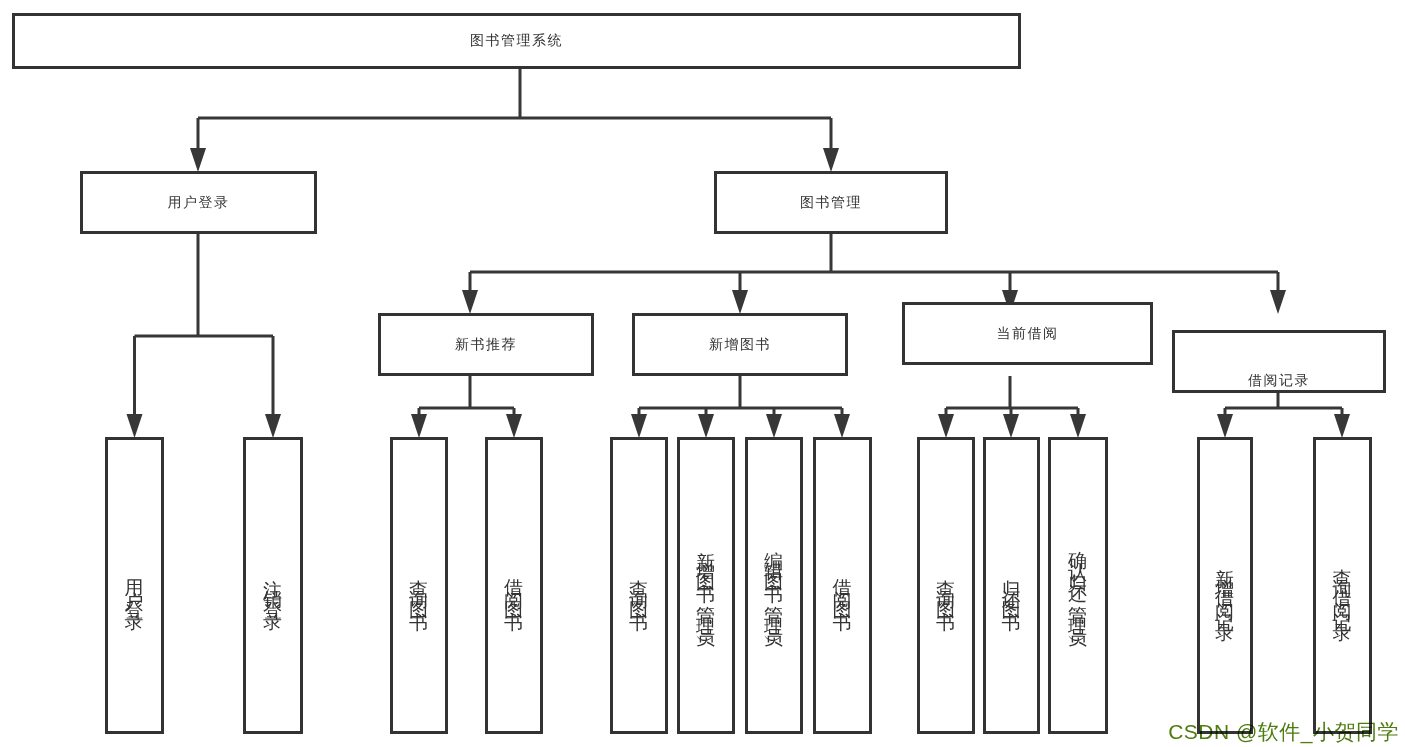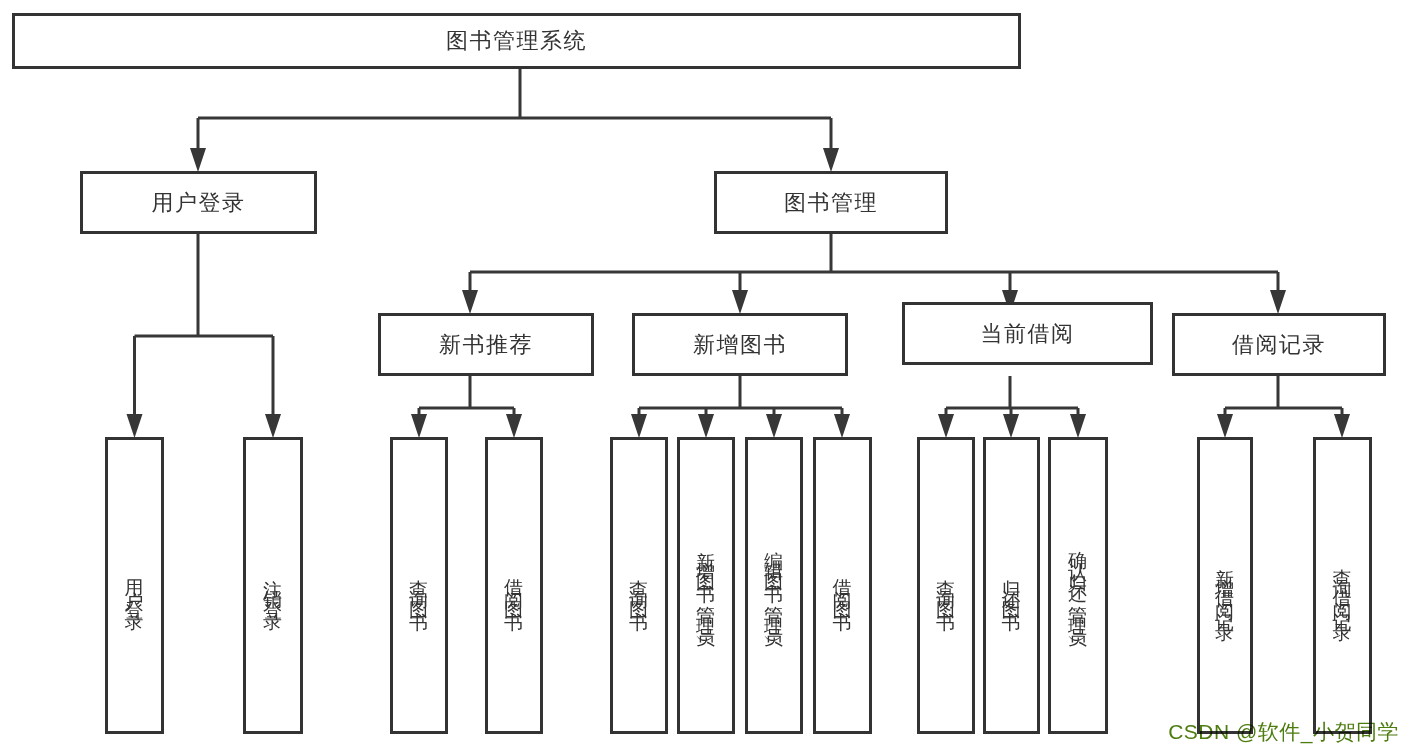--- a/index.html
+++ b/index.html
@@ -21,21 +21,21 @@
     position: absolute;
     box-sizing: border-box;
     border: 3px solid #333333;
     background: #ffffff;
     display: flex;
     align-items: center;
     justify-content: center;
     z-index: 1;
   }
   .hlabel {
-    font-size: 22px;
+    font-size: 14px;
     letter-spacing: 1.5px;
     white-space: nowrap;
   }
   .vlabel {
     writing-mode: vertical-lr;
     text-orientation: mixed;
     font-size: 19px;
     letter-spacing: 11px;
     line-height: 1;
     white-space: nowrap;
@@ -117,21 +117,21 @@
 
   <div class="node" style="left:378px; top:313px; width:216px; height:63px;">
     <span class="hlabel">新书推荐</span>
   </div>
   <div class="node" style="left:632px; top:313px; width:216px; height:63px;">
     <span class="hlabel">新增图书</span>
   </div>
   <div class="node" style="left:902px; top:302px; width:251px; height:63px;">
     <span class="hlabel">当前借阅</span>
   </div>
-  <div class="node" style="left:1172px; top:313px; width:214px; height:63px;">
+  <div class="node" style="left:1172px; top:330px; width:214px; height:63px;align-items:flex-end;">
     <span class="hlabel">借阅记录</span>
   </div>
 
   <div class="node" style="left:390px; top:437px; width:58px; height:297px;">
     <span class="vlabel">查询图书</span>
   </div>
   <div class="node" style="left:485px; top:437px; width:58px; height:297px;">
     <span class="vlabel">借阅图书</span>
   </div>
 

